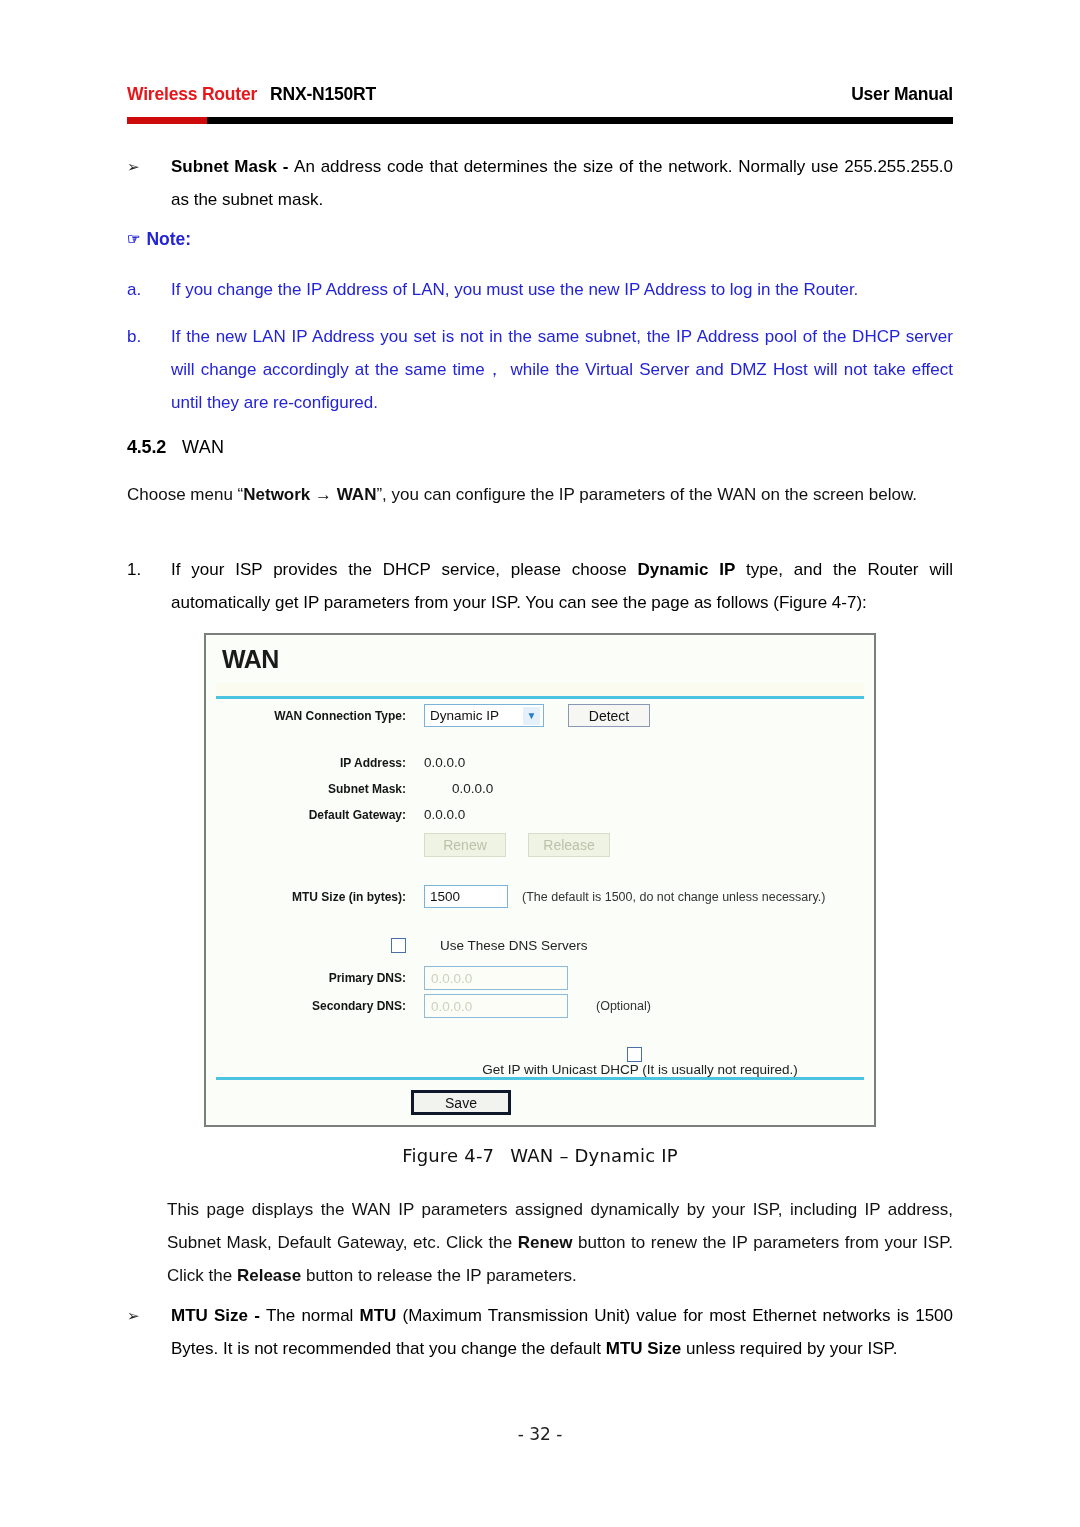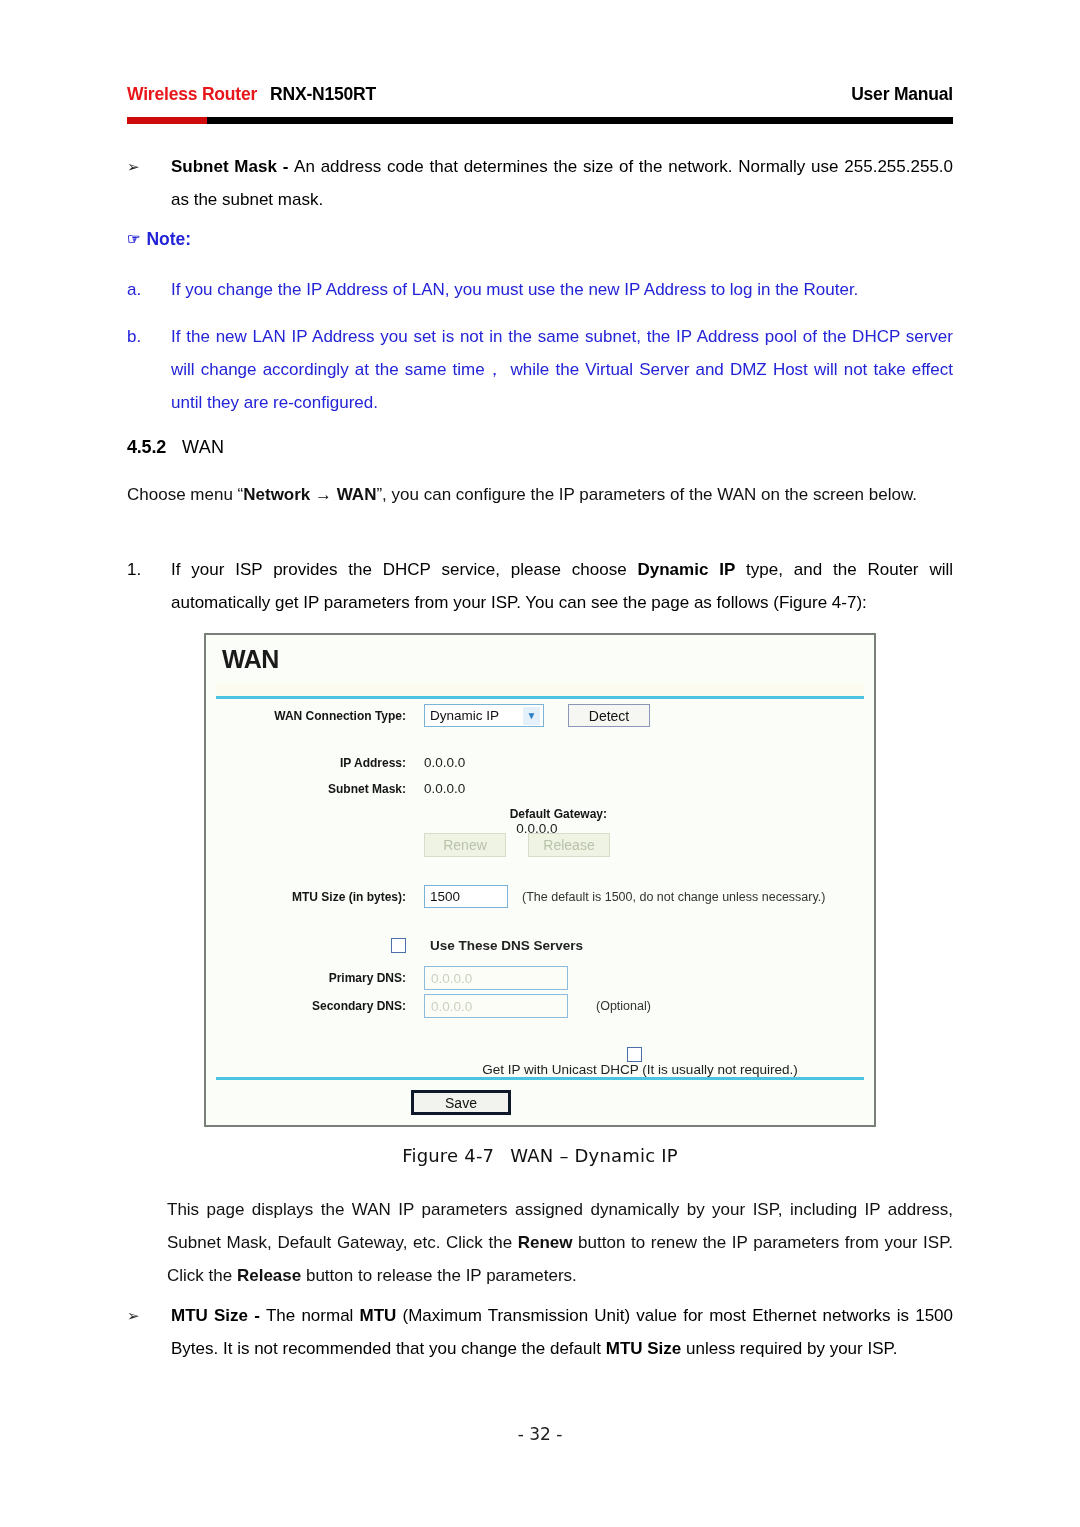--- a/index.html
+++ b/index.html
@@ -407,47 +407,47 @@
         <span class="select-arrow">▼</span>
       </div>
       <div class="btn btn-detect" style="margin-left:24px;">Detect</div>
     </div>
 
     <div class="fig-row" style="left:42px; top:120px; width:560px;">
       <div class="fig-label" style="width:158px;">IP Address:</div>
       <div class="fig-value" style="margin-left:18px;">0.0.0.0</div>
     </div>
 
-    <div class="fig-row" style="left:42px; top:146px; width:560px;">
+    <div class="fig-row" style="left:42px; top:146px; width:560px;gap:28px;">
       <div class="fig-label" style="width:158px;">Subnet Mask:</div>
       <div class="fig-value" style="margin-left:18px;">0.0.0.0</div>
     </div>
 
-    <div class="fig-row" style="left:42px; top:172px; width:560px;flex-direction:column;">
+    <div class="fig-row" style="left:42px; top:172px; width:560px;">
       <div class="fig-label" style="width:158px;">Default Gateway:</div>
       <div class="fig-value" style="margin-left:18px;">0.0.0.0</div>
     </div>
 
     <div class="fig-row" style="left:42px; top:198px; width:560px;">
       <div style="width:158px;"></div>
       <div class="btn btn-disabled" style="margin-left:18px;">Renew</div>
       <div class="btn btn-disabled" style="margin-left:22px;">Release</div>
     </div>
 
     <div class="fig-row" style="left:42px; top:250px; width:620px;">
       <div class="fig-label" style="width:158px;">MTU Size (in bytes):</div>
       <div class="textbox" style="margin-left:18px;">1500</div>
       <div class="fig-hint" style="margin-left:14px;">(The default is 1500, do not change unless necessary.)</div>
     </div>
 
     <div class="fig-row" style="left:42px; top:303px; width:560px;">
       <div style="width:158px; display:flex; justify-content:flex-end;">
         <div class="checkbox"></div>
       </div>
-      <div class="cb-label" style="margin-left:24px;font-weight:bold;">Use These DNS Servers</div>
+      <div class="cb-label" style="margin-left:34px;">Use These DNS Servers</div>
     </div>
 
     <div class="fig-row" style="left:42px; top:331px; width:560px;">
       <div class="fig-label" style="width:158px;">Primary DNS:</div>
       <div class="textbox-dns" style="margin-left:18px;">0.0.0.0</div>
     </div>
 
     <div class="fig-row" style="left:42px; top:359px; width:620px;">
       <div class="fig-label" style="width:158px;">Secondary DNS:</div>
       <div class="textbox-dns" style="margin-left:18px;">0.0.0.0</div>

